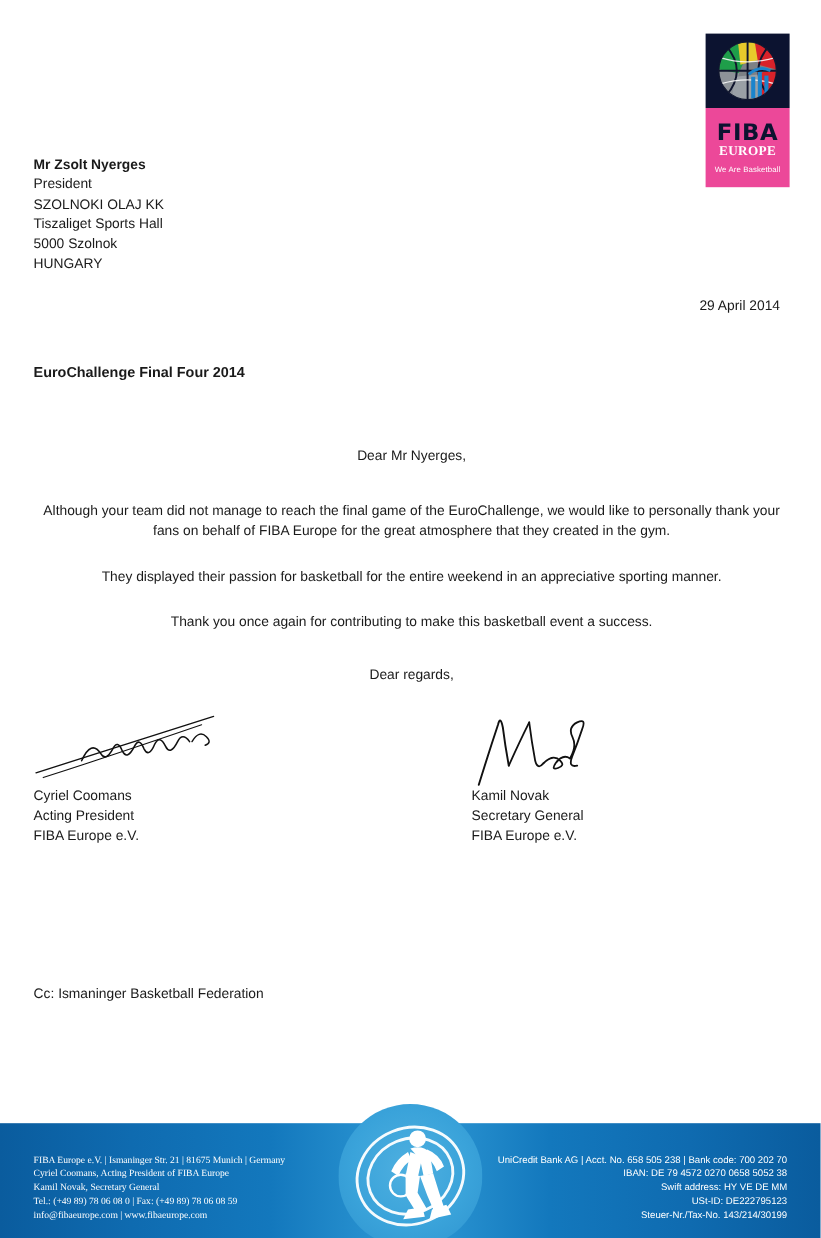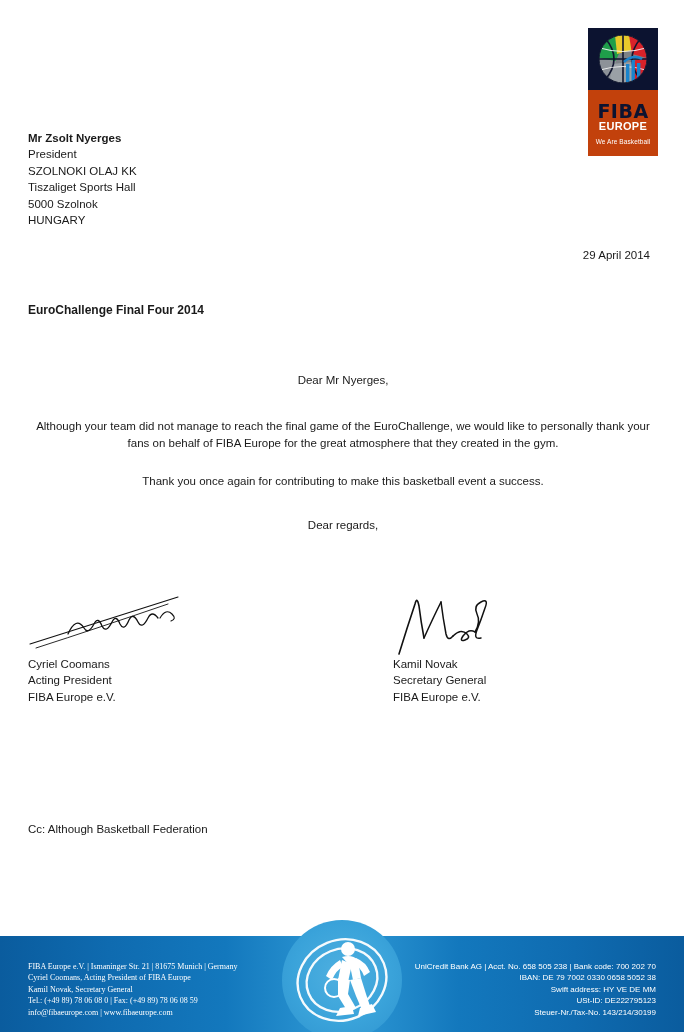--- a/index.html
+++ b/index.html
@@ -30,39 +30,39 @@
     width: 70px;
     height: 62px;
     background: #0c1330;
     position: relative;
     overflow: hidden;
   }
   .logo-ball-box svg { display: block; }
   .logo-europe-box {
     width: 70px;
     height: 66px;
-    background: #c2410c;
+    background: #ec4899;
     position: relative;
     display: flex;
     flex-direction: column;
     align-items: center;
     justify-content: center;
     padding-top: 2px;
     box-sizing: border-box;
   }
   .logo-fiba {
     font-family: "DejaVu Sans", sans-serif;
     font-weight: bold;
     font-size: 19px;
     letter-spacing: 0.5px;
     color: #0c1330;
     line-height: 1;
   }
   .logo-europe {
-    font-family: Liberation Sans, sans-serif;
+    font-family: Liberation Serif, serif;
     font-weight: bold;
     font-size: 11px;
     letter-spacing: 0.3px;
     color: #ffffff;
     line-height: 1;
     margin-top: 0;
   }
   .logo-tagline {
     font-family: "Liberation Sans", sans-serif;
     font-size: 6.5px;
@@ -274,20 +274,21 @@
     <div>HUNGARY</div>
   </div>
 
   <div class="date">29 April 2014</div>
 
   <div class="subject">EuroChallenge Final Four 2014</div>
 
   <div class="body-text">
     <p class="salutation">Dear Mr Nyerges,</p>
     <p>Although your team did not manage to reach the final game of the EuroChallenge, we would like to personally thank your fans on behalf of FIBA Europe for the great atmosphere that they created in the gym.</p>
+    <p>They displayed their passion for basketball for the entire weekend in an appreciative sporting manner.</p>
     <p>Thank you once again for contributing to make this basketball event a success.</p>
     <p class="closing">Dear regards,</p>
   </div>
 
   <div class="sig-area">
 
     <div class="sig left">
       <div class="sig-mark">
         <svg width="200" height="68" viewBox="0 0 200 68">
           <g fill="none" stroke="#111111" stroke-linecap="round">
@@ -323,21 +324,21 @@
       </div>
       <div class="sig-lines">
         <div>Kamil Novak</div>
         <div>Secretary General</div>
         <div>FIBA Europe e.V.</div>
       </div>
     </div>
 
   </div>
 
-  <div class="cc">Cc: Although Basketball Federation</div>
+  <div class="cc">Cc: Ismaninger Basketball Federation</div>
 
   <div class="footer">
     <div class="footer-band"></div>
 
     <div class="footer-circle">
       <div class="disc"></div>
       <span>
         <svg width="120" height="112" viewBox="0 0 120 112">
           <g fill="none" stroke="#ffffff" stroke-width="2.4" opacity="0.95">
             <ellipse cx="60" cy="60" rx="45" ry="40" transform="rotate(-22 60 60)"></ellipse>
@@ -364,20 +365,20 @@
     <div class="footer-left">
       <div>FIBA Europe e.V. | Ismaninger Str. 21 | 81675 Munich | Germany</div>
       <div>Cyriel Coomans, Acting President of FIBA Europe</div>
       <div>Kamil Novak, Secretary General</div>
       <div>Tel.: (+49 89) 78 06 08 0 | Fax: (+49 89) 78 06 08 59</div>
       <div>info@fibaeurope.com | www.fibaeurope.com</div>
     </div>
 
     <div class="footer-right">
       <div>UniCredit Bank AG | Acct. No. 658 505 238 | Bank code: 700 202 70</div>
-      <div>IBAN: DE 79 7002 0330 0658 5052 38</div>
+      <div>IBAN: DE 79 4572 0270 0658 5052 38</div>
       <div>Swift address: HY VE DE MM</div>
       <div>USt-ID: DE222795123</div>
       <div>Steuer-Nr./Tax-No. 143/214/30199</div>
     </div>
   </div>
 
 </div>
 
 </body></html>

